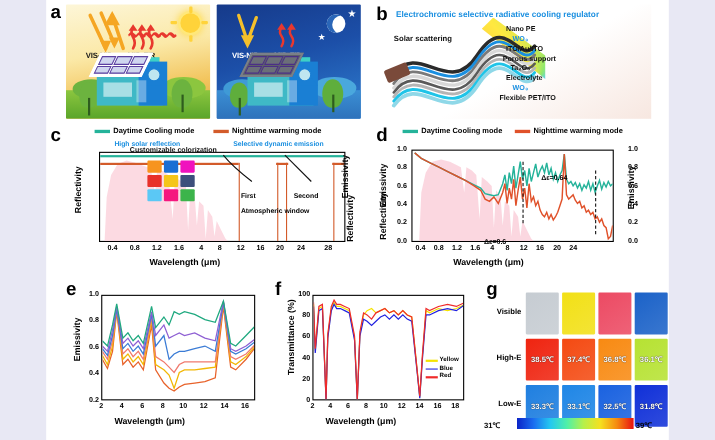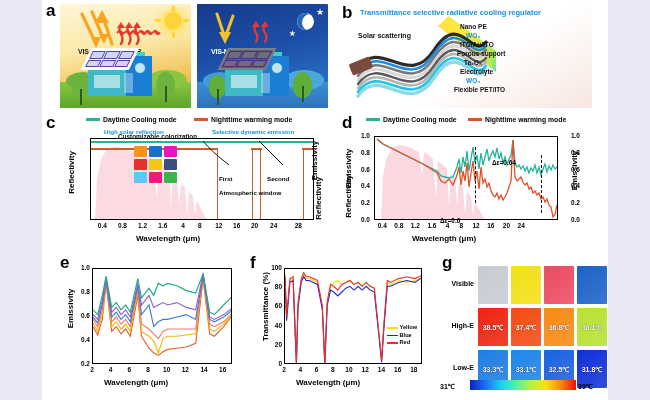--- a/index.html
+++ b/index.html
@@ -249,21 +249,21 @@
           </div>
         </div>
         <div class="win" style="left:12px; bottom:8px; width:26px;height:13px;"></div>
         <div class="win" style="left:42px; bottom:3px; width:9px;height:20px;background:rgba(255,255,255,.35);"></div>
       </div>
     </div>
   </div>
 
   <div class="panel" id="panel-b">
     <div class="plabel" style="left:0px; top:0px;">b</div>
-    <div id="b-title">Transmittance selective radiative cooling regulator</div>
+    <div id="b-title">Electrochromic selective radiative cooling regulator</div>
     <div id="b-scatter">Solar scattering</div>
     <div class="rainbow"></div>
 
     <div class="stackwrap">
       <svg width="150" height="74" style="position:absolute;left:0;top:0;">
         <g fill="none" stroke-linecap="round">
           <path d="M12 40 C35 8, 62 62, 88 22 S126 32, 140 14" stroke="#2b2b2b" stroke-width="3.2"></path>
           <path d="M12 44 C35 12, 62 66, 88 26 S126 36, 140 18" stroke="#1a8fe0" stroke-width="2.6"></path>
           <path d="M12 48 C35 16, 62 70, 88 30 S126 40, 140 22" stroke="#7a7a7a" stroke-width="2.6"></path>
           <path d="M12 52 C35 20, 62 74, 88 34 S126 44, 140 26" stroke="#d8d8d8" stroke-width="3.0"></path>

